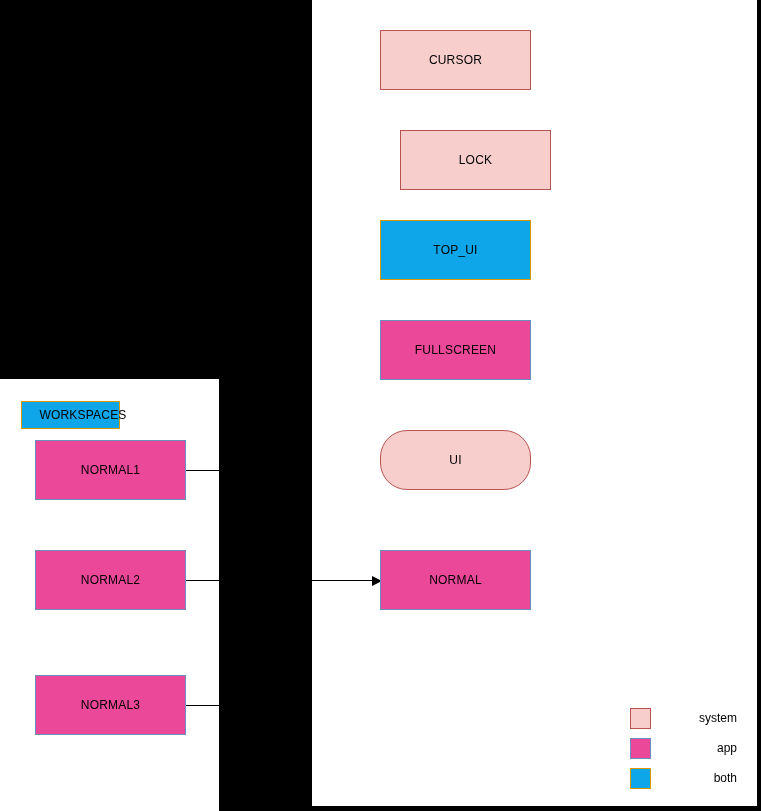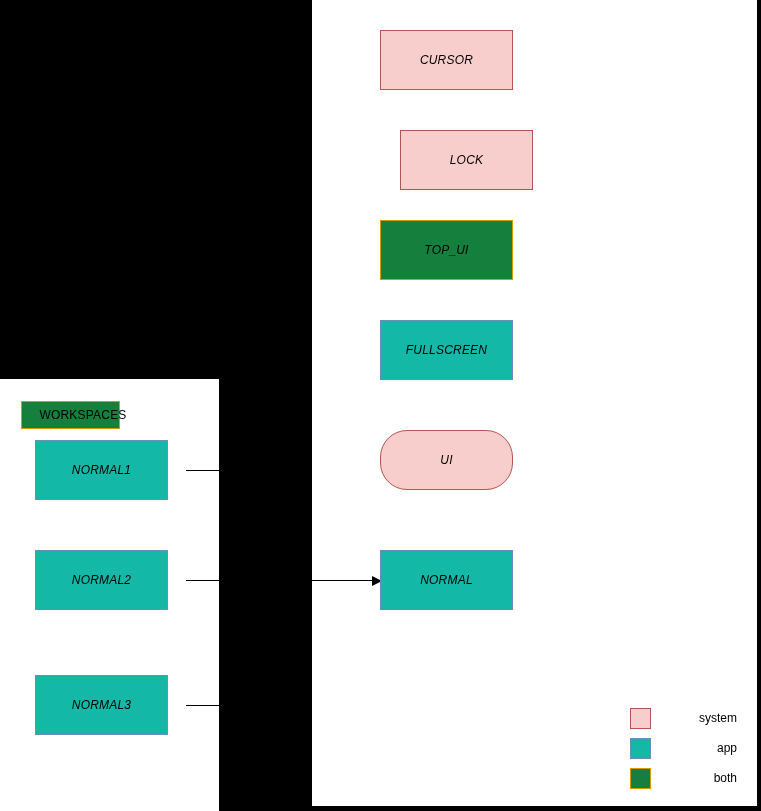--- a/index.html
+++ b/index.html
@@ -47,24 +47,24 @@
     align-items: center;
     justify-content: center;
     font-size: 12px;
     line-height: 1.2;
     color: #000000;
     text-align: center;
     letter-spacing: .2px;
     white-space: nowrap;
   }
   .sys  { background: #f8cecc; border-color: #b85450; }
-  .app  { background: #14b8a6; border-color: #6c8ebf; }
-  .both { background: #15803d; border-color: #d79b00; }
-
-  .big { width: 133px; height: 60px; font-style: italic; }
+  .app  { background: #ec4899; border-color: #6c8ebf; }
+  .both { background: #0ea5e9; border-color: #d79b00; }
+
+  .big { width: 151px; height: 60px; }
 
   
   #ws-title {
     left: 21px;
     top: 401px;
     width: 99px;
     height: 28px;
     font-size: 12px;
     padding-left: 25px;
   }

